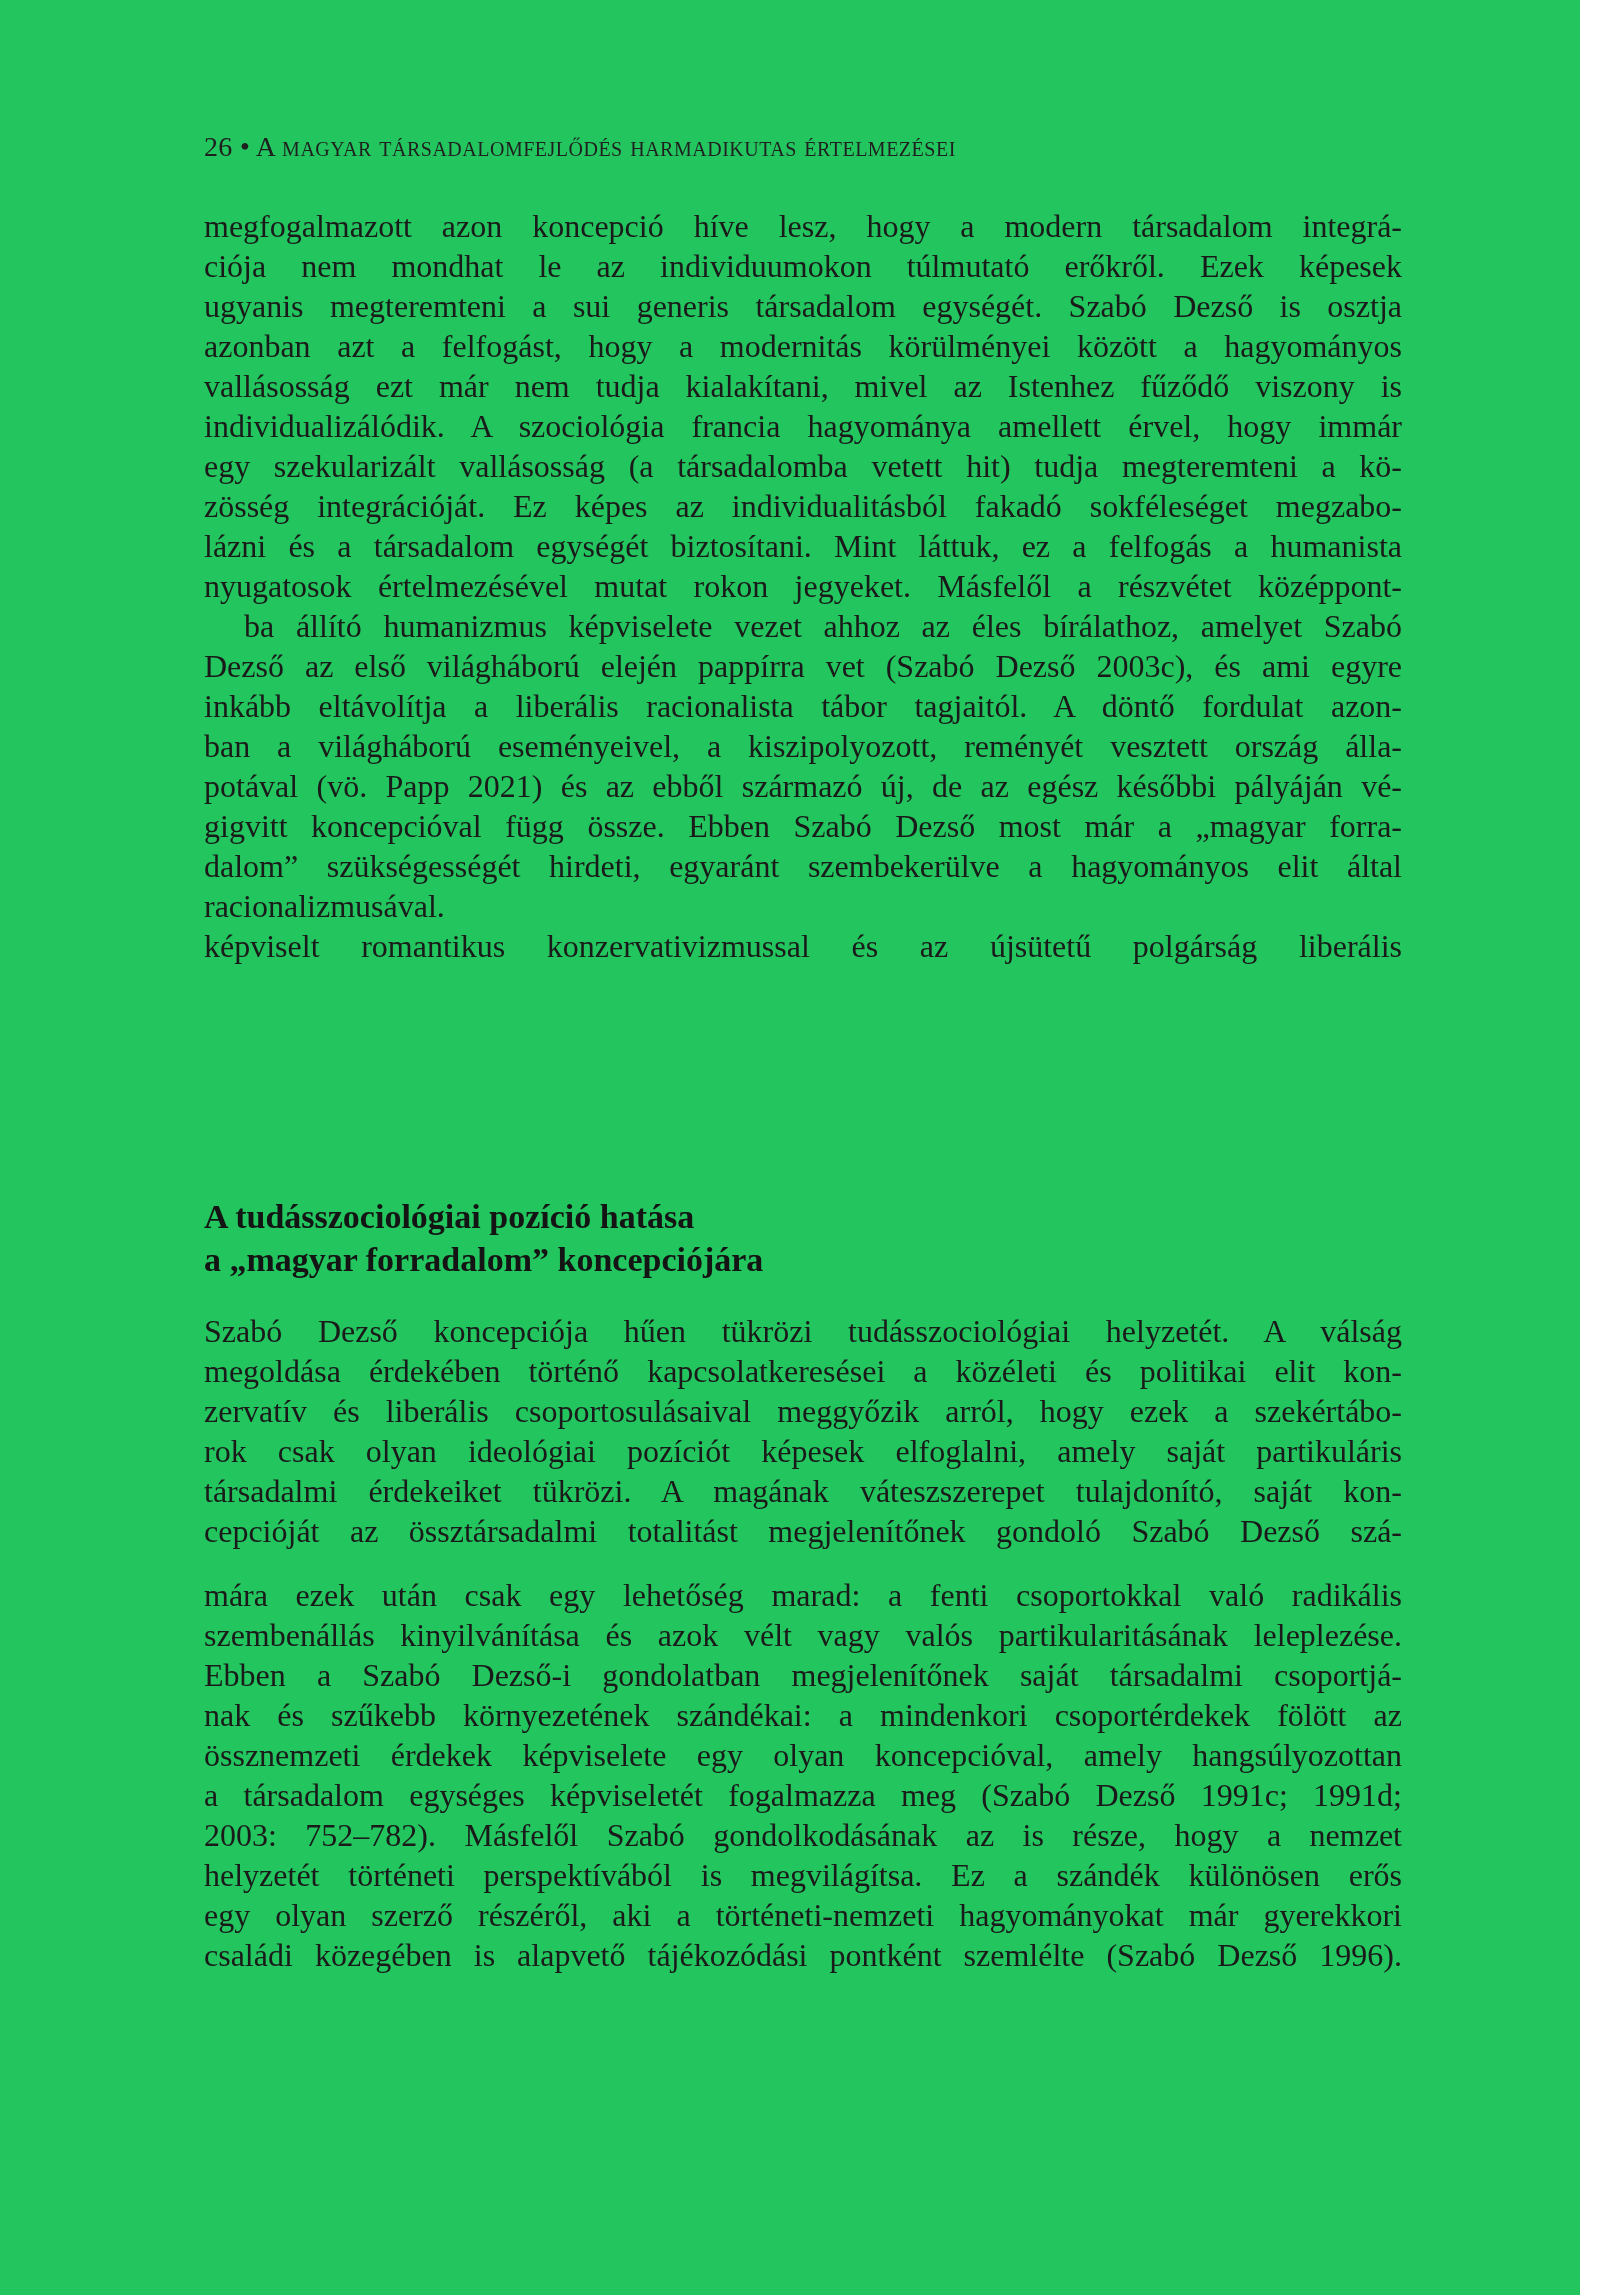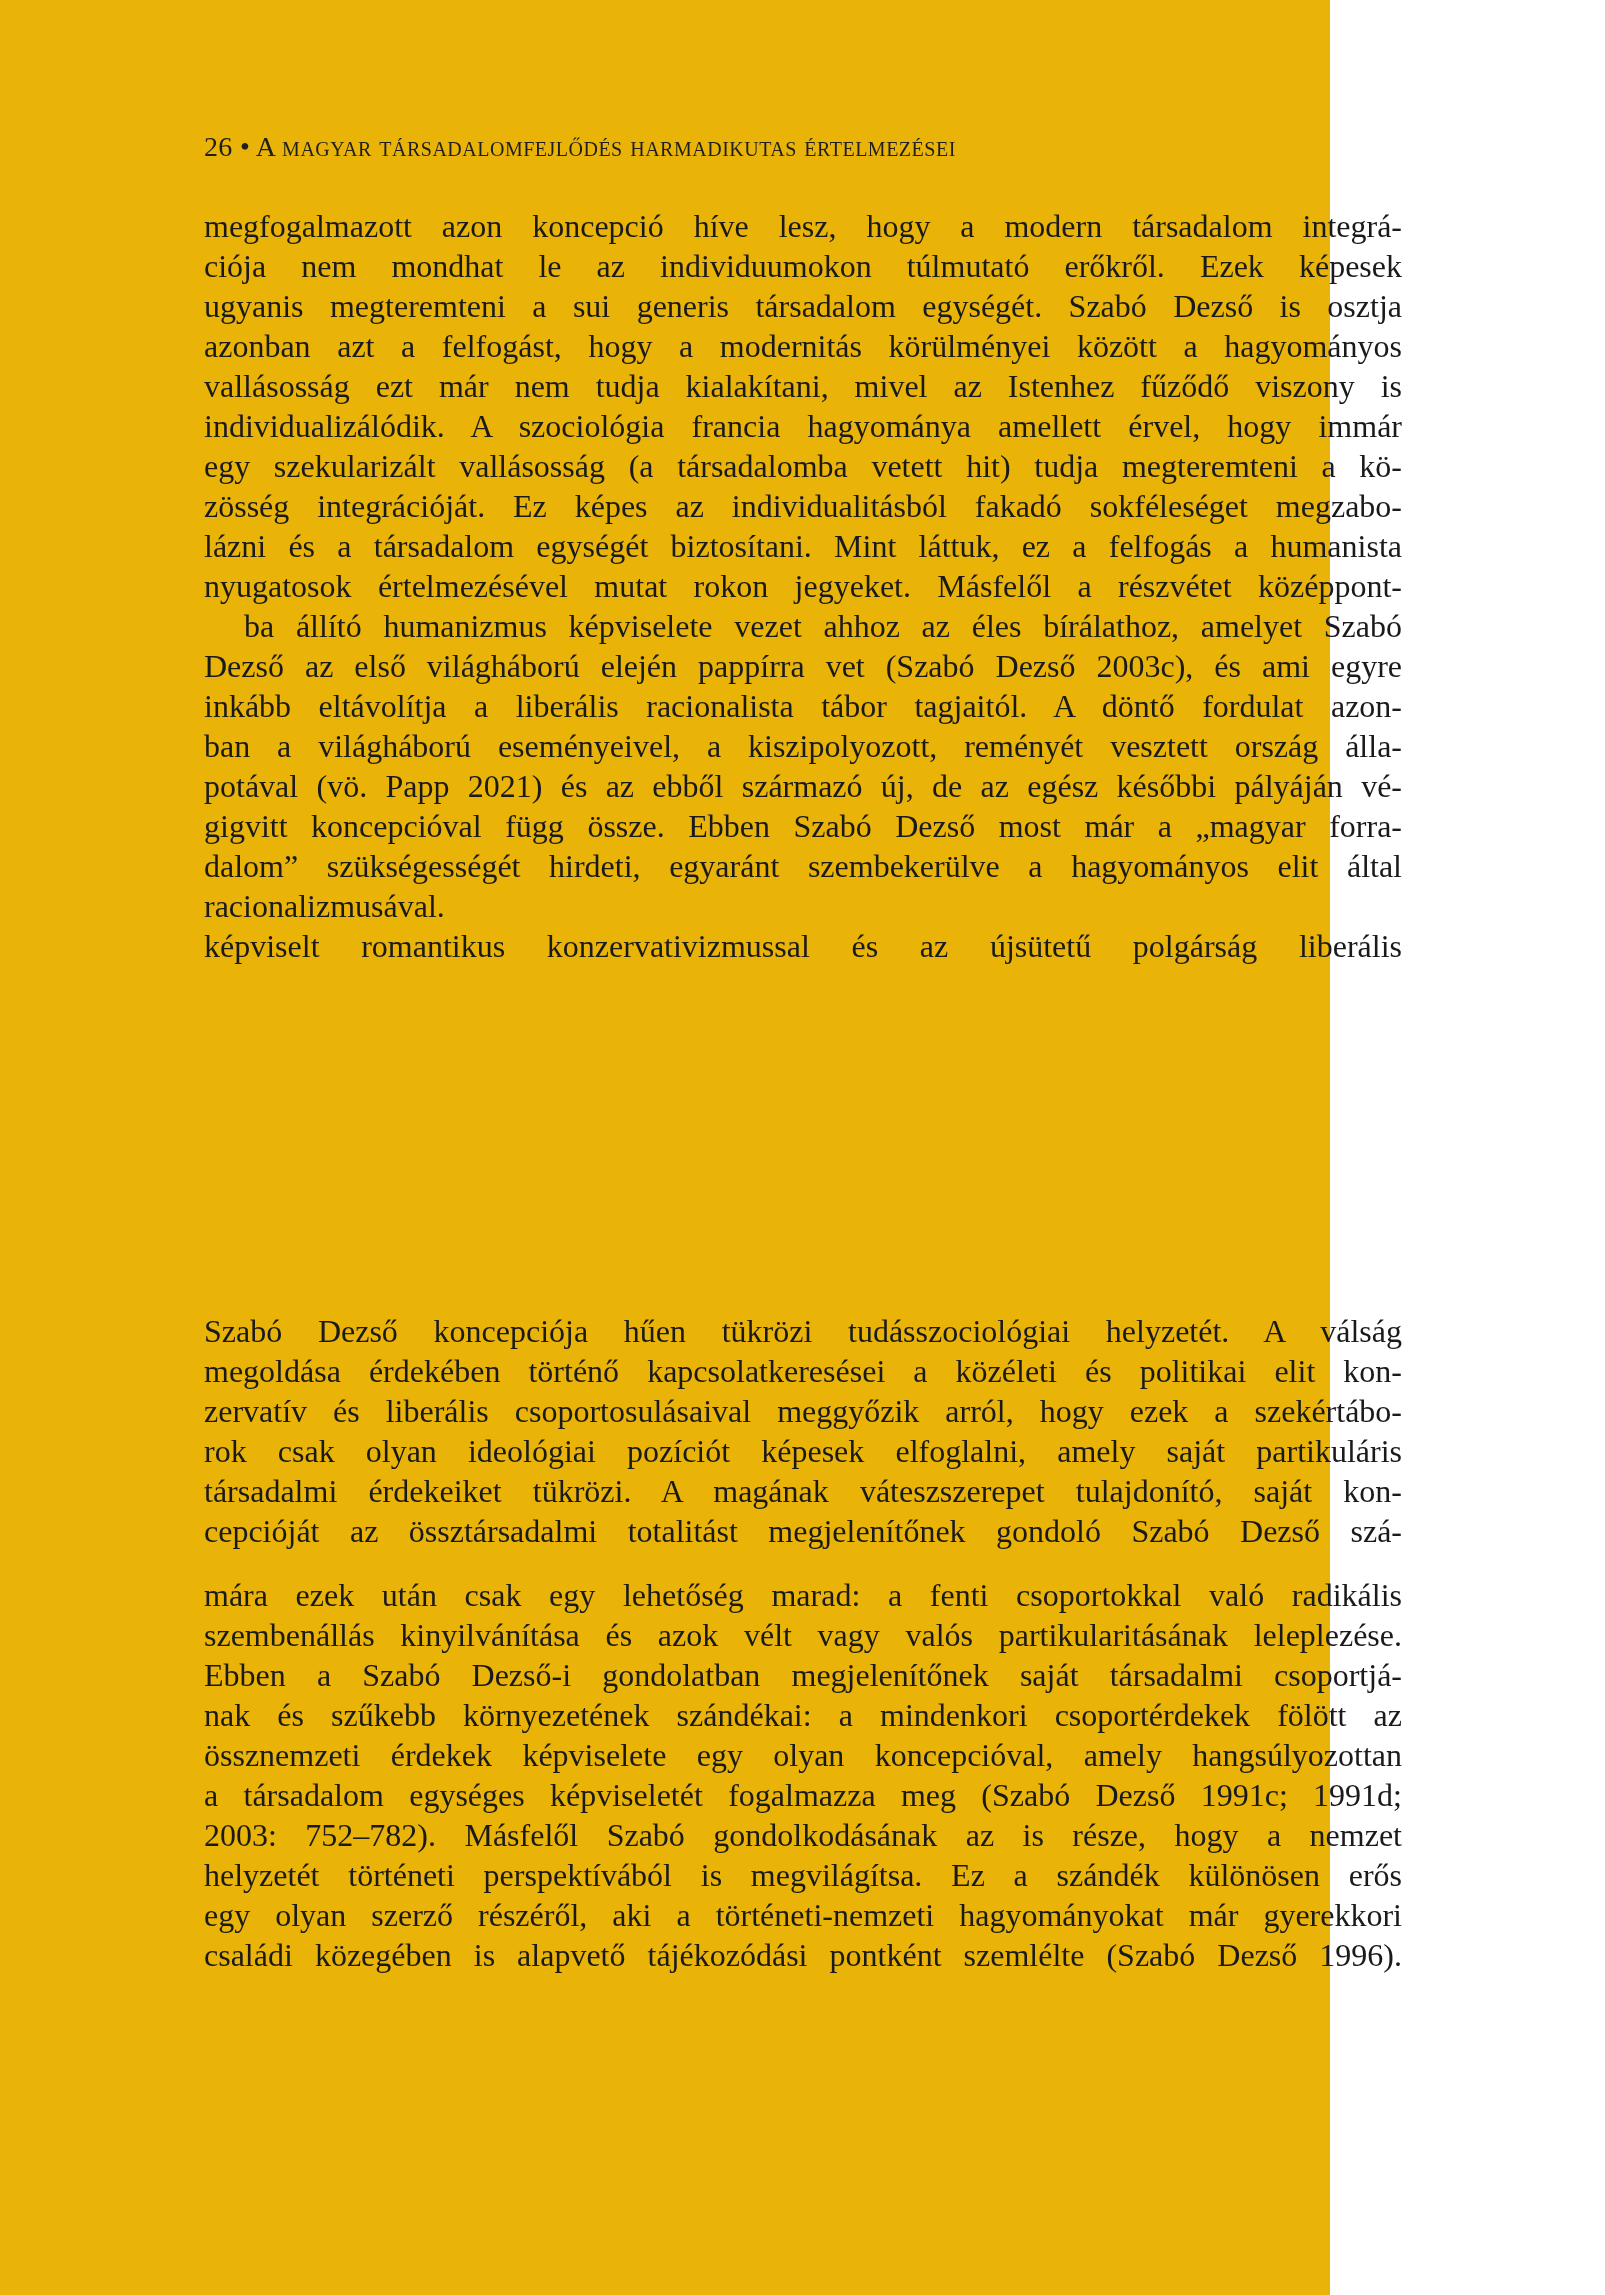--- a/index.html
+++ b/index.html
@@ -1,18 +1,18 @@
 <!DOCTYPE html>
 <html style="font-size:13.8px"><head>
   <meta charset="utf-8">
   <style>
     html, body { margin: 0; padding: 0; background: #ffffff; }
     body { width: 1605px; height: 2295px; position: relative; overflow: hidden; }
     .page {
-      position: absolute; left: 0; top: 0; width: 1330px; height: 2295px; background: #eab308;
+      position: absolute; left: 0; top: 0; width: 1580px; height: 2295px; background: #22c55e;
       color: #1a1a1a; font-family: "Liberation Serif", "DejaVu Serif", serif;
     }
     .running-head {
       position: absolute; left: 204px; top: 131px; width: 1204px;
       font-size: 28px; letter-spacing: 0.3px; white-space: nowrap; color: #1f1f1f;
     }
     .running-head .sc { font-variant: small-caps; letter-spacing: 0.5px; }
     .text-block { position: absolute; left: 204px; width: 1198px; }
     .line {
       display: block; height: 40px; line-height: 40px; font-size: 32px;
@@ -53,20 +53,24 @@
     <span class="line" style="white-space: nowrap; overflow: visible; display: block;">Dezső az első világháború elején pappírra vet (Szabó Dezső 2003c), és ami egyre</span>
     <span class="line" style="white-space: nowrap; overflow: visible; display: block;">inkább eltávolítja a liberális racionalista tábor tagjaitól. A döntő fordulat azon-</span>
     <span class="line" style="white-space: nowrap; overflow: visible; display: block;">ban a világháború eseményeivel, a kiszipolyozott, reményét vesztett ország álla-</span>
     <span class="line" style="white-space: nowrap; overflow: visible; display: block;">potával (vö. Papp 2021) és az ebből származó új, de az egész későbbi pályáján vé-</span>
     <span class="line" style="white-space: nowrap; overflow: visible; display: block;">gigvitt koncepcióval függ össze. Ebben Szabó Dezső most már a „magyar forra-</span>
     <span class="line" style="white-space: nowrap; overflow: visible; display: block;">dalom” szükségességét hirdeti, egyaránt szembekerülve a hagyományos elit által</span>
     <span class="line last" style="white-space: normal; overflow: hidden;">racionalizmusával.</span>
     <span class="line" style="white-space: nowrap; overflow: visible; display: block;">képviselt romantikus konzervativizmussal és az újsütetű polgárság liberális</span>
   </div>
 
+  <h2 class="heading" style="margin:0;">
+    <span style="display:block">A tudásszociológiai pozíció hatása</span>
+    <span style="display:block">a „magyar forradalom” koncepciójára</span>
+  </h2>
 
   <div class="text-block" id="para2">
     <span class="line" style="white-space: nowrap; overflow: visible; display: block;">Szabó Dezső koncepciója hűen tükrözi tudásszociológiai helyzetét. A válság</span>
     <span class="line" style="white-space: nowrap; overflow: visible; display: block;">megoldása érdekében történő kapcsolatkeresései a közéleti és politikai elit kon-</span>
     <span class="line" style="white-space: nowrap; overflow: visible; display: block;">zervatív és liberális csoportosulásaival meggyőzik arról, hogy ezek a szekértábo-</span>
     <span class="line" style="white-space: nowrap; overflow: visible; display: block;">rok csak olyan ideológiai pozíciót képesek elfoglalni, amely saját partikuláris</span>
     <span class="line" style="white-space: nowrap; overflow: visible; display: block;">társadalmi érdekeiket tükrözi. A magának váteszszerepet tulajdonító, saját kon-</span>
     <span class="line" style="white-space: nowrap; overflow: visible; display: block;">cepcióját az össztársadalmi totalitást megjelenítőnek gondoló Szabó Dezső szá-</span>
     <span class="line" style="white-space: nowrap; overflow: visible; display: block; margin-top: 24px;">mára ezek után csak egy lehetőség marad: a fenti csoportokkal való radikális</span>
     <span class="line" style="white-space: nowrap; overflow: visible; display: block;">szembenállás kinyilvánítása és azok vélt vagy valós partikularitásának leleplezése.</span>

